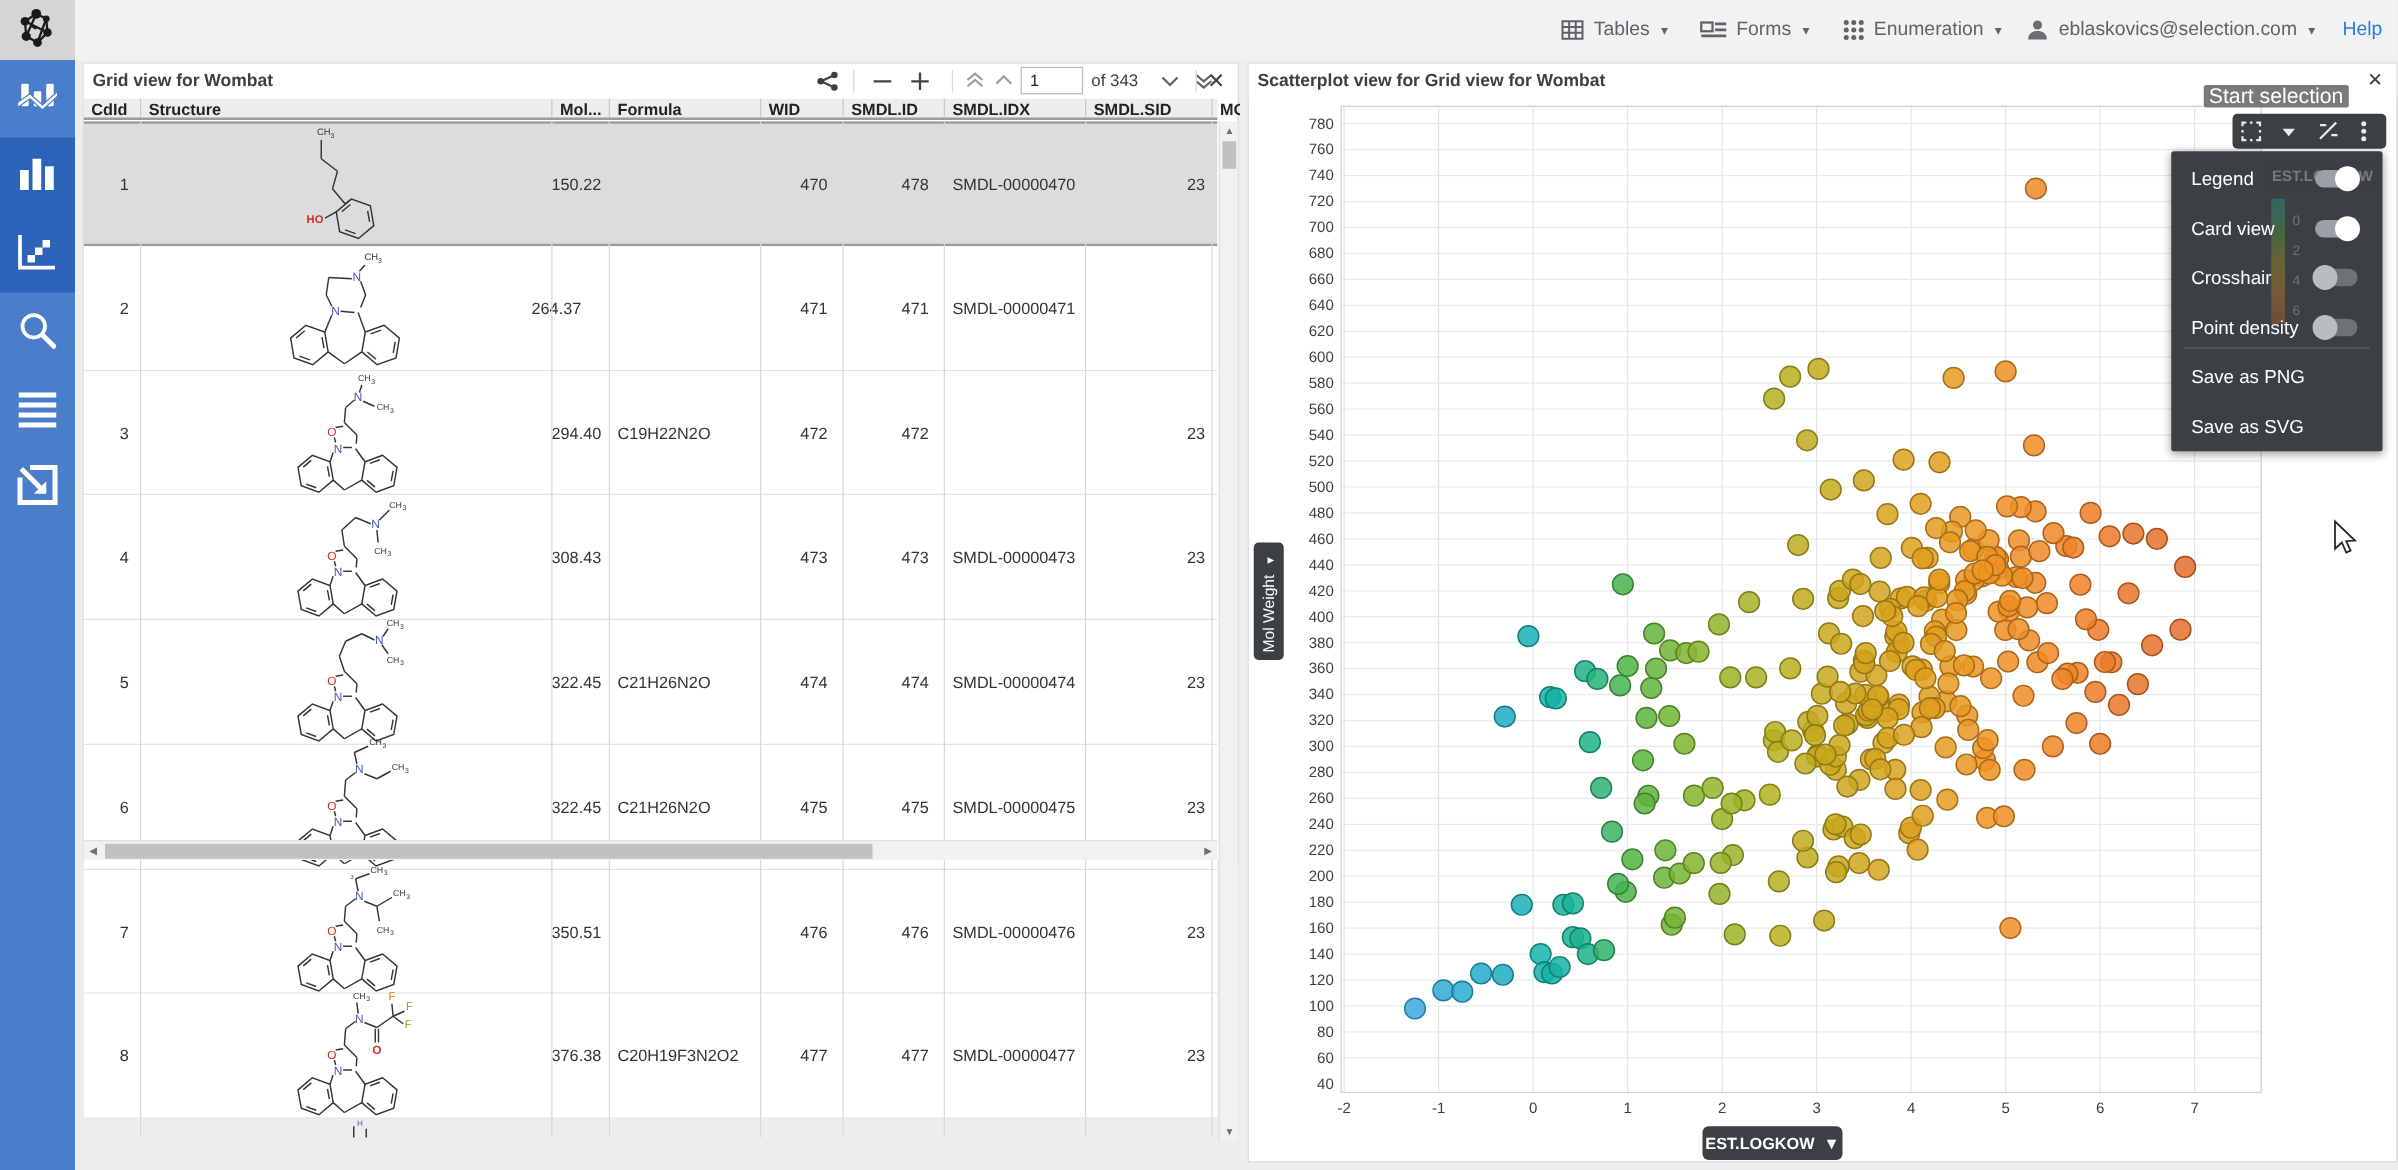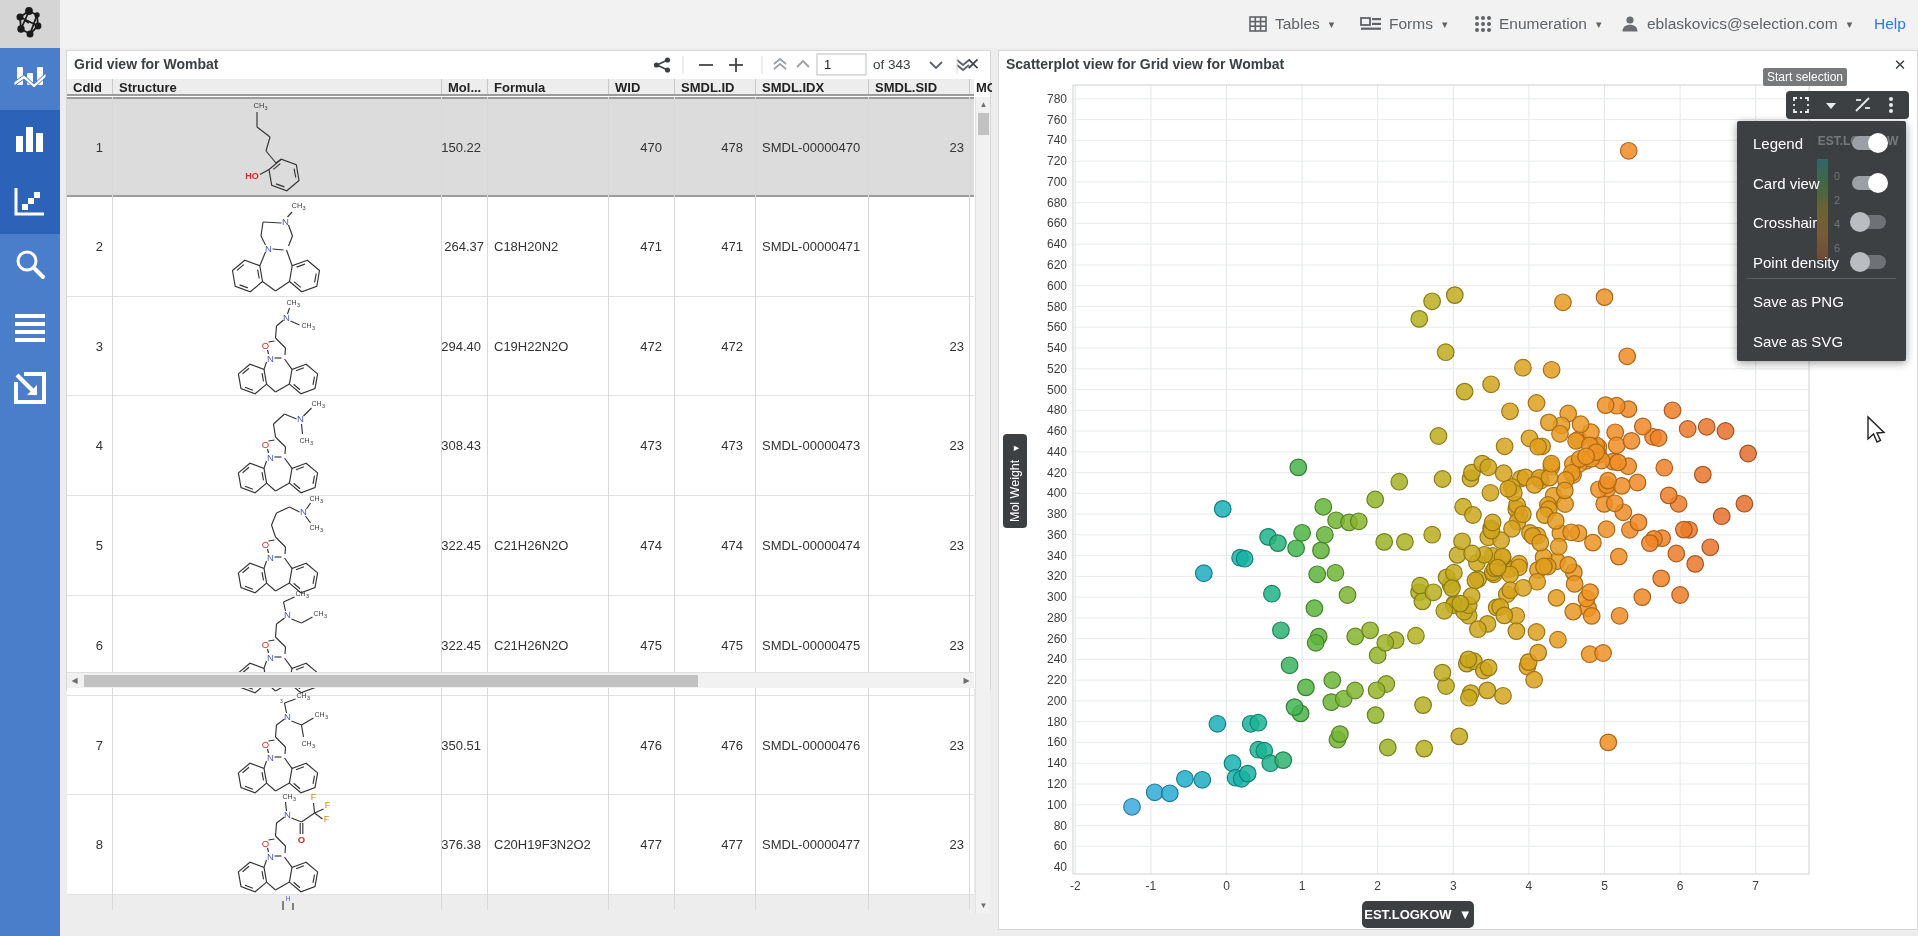--- a/index.html
+++ b/index.html
@@ -32,21 +32,21 @@
 .arr{position:absolute;width:15px;height:15px;font-size:8px;color:#6e6e6e;text-align:center;line-height:15px}
 .hsb{position:absolute;left:0;bottom:1px;width:907px;height:16px;background:#f1f1f1;border-top:1px solid #e0e0e0}
 .hsb .thumb{position:absolute;left:17px;top:2px;width:614px;height:12px;background:#c1c1c1}
 .molw{position:absolute;left:4px;top:383px;width:24px;height:94px;background:#3c4043;border-radius:4px;color:#fff}
 .molw>span{position:absolute;left:5px;top:88px;font-size:12.5px;transform-origin:0 0;transform:rotate(-90deg);white-space:nowrap}
 
 .xdrop{position:absolute;left:363px;top:850px;width:112px;height:27px;background:#3c4043;border-radius:5px;color:#fff;
  font-size:13px;font-weight:bold;text-align:center;line-height:27px;white-space:nowrap}
 .stoolbar{position:absolute;left:787px;top:40px;width:123px;height:28px;background:#3c4043;border-radius:4px}
 .stooltip{position:absolute;left:764px;top:17px;height:18px;background:#77797b;border-radius:2px;color:#fff;
- font-size:12px;line-height:18px;padding:0 4px;white-space:nowrap}
+ font-size:17px;line-height:18px;padding:0 4px;white-space:nowrap}
 .smenubg{position:absolute;left:738px;top:70px;width:169px;height:240px;background:#3c4043;border-radius:2px;box-shadow:0 2px 8px rgba(0,0,0,.4)}
 .legdim{position:absolute;left:-998px;top:-50px;opacity:0.33;pointer-events:none}
 .smenu{position:absolute;left:738px;top:70px;width:169px;height:240px}
 .mi{position:absolute;left:16px;right:16px;height:24px;color:#fff;font-size:15px;display:flex;align-items:center;justify-content:space-between}
 .mdiv{position:absolute;left:10px;right:10px;top:157px;height:1px;background:#5c6063}
 .tg{position:relative;width:34px;height:14px;border-radius:7px;margin-right:4px}
 .tg.on{background:#9aa0a6}
 .tg.off{background:#6e7276}
 .kn{position:absolute;top:-3px;width:20px;height:20px;border-radius:50%}
 .tg.on .kn{right:-2px;background:#fff}
@@ -219,22 +219,21 @@
   <div class="row sel" style="top:0px;height:100px">
         <div class="cell num" style="left:0;width:40px">1</div>
         <div class="cell num" style="left:372px;width:46px">150.22</div>
         <div class="cell num" style="left:541px;width:58px">470</div>
         <div class="cell num" style="left:607px;width:73px">478</div>
         <div class="cell txt" style="left:688px;width:110px">SMDL-00000470</div>
         <div class="cell num" style="left:801px;width:100px">23</div>
       </div>
       <div class="row" style="top:100px;height:100px">
         <div class="cell num" style="left:0;width:40px">2</div>
-        <div class="cell num" style="left:375px;width:46px">264.37</div>
-        <div class="cell txt" style="left:420px;width:118px">C18H20N2</div>
+        <div class="cell num" style="left:356px;width:46px">264.37</div>
         <div class="cell num" style="left:541px;width:58px">471</div>
         <div class="cell num" style="left:607px;width:73px">471</div>
         <div class="cell txt" style="left:688px;width:110px">SMDL-00000471</div>
         <div class="cell num" style="left:842px;width:100px">27</div>
       </div>
       <div class="row" style="top:200px;height:99px">
         <div class="cell num" style="left:0;width:40px">3</div>
         <div class="cell num" style="left:372px;width:46px">294.40</div>
         <div class="cell txt" style="left:420px;width:118px">C19H22N2O</div>
         <div class="cell num" style="left:541px;width:58px">472</div>

